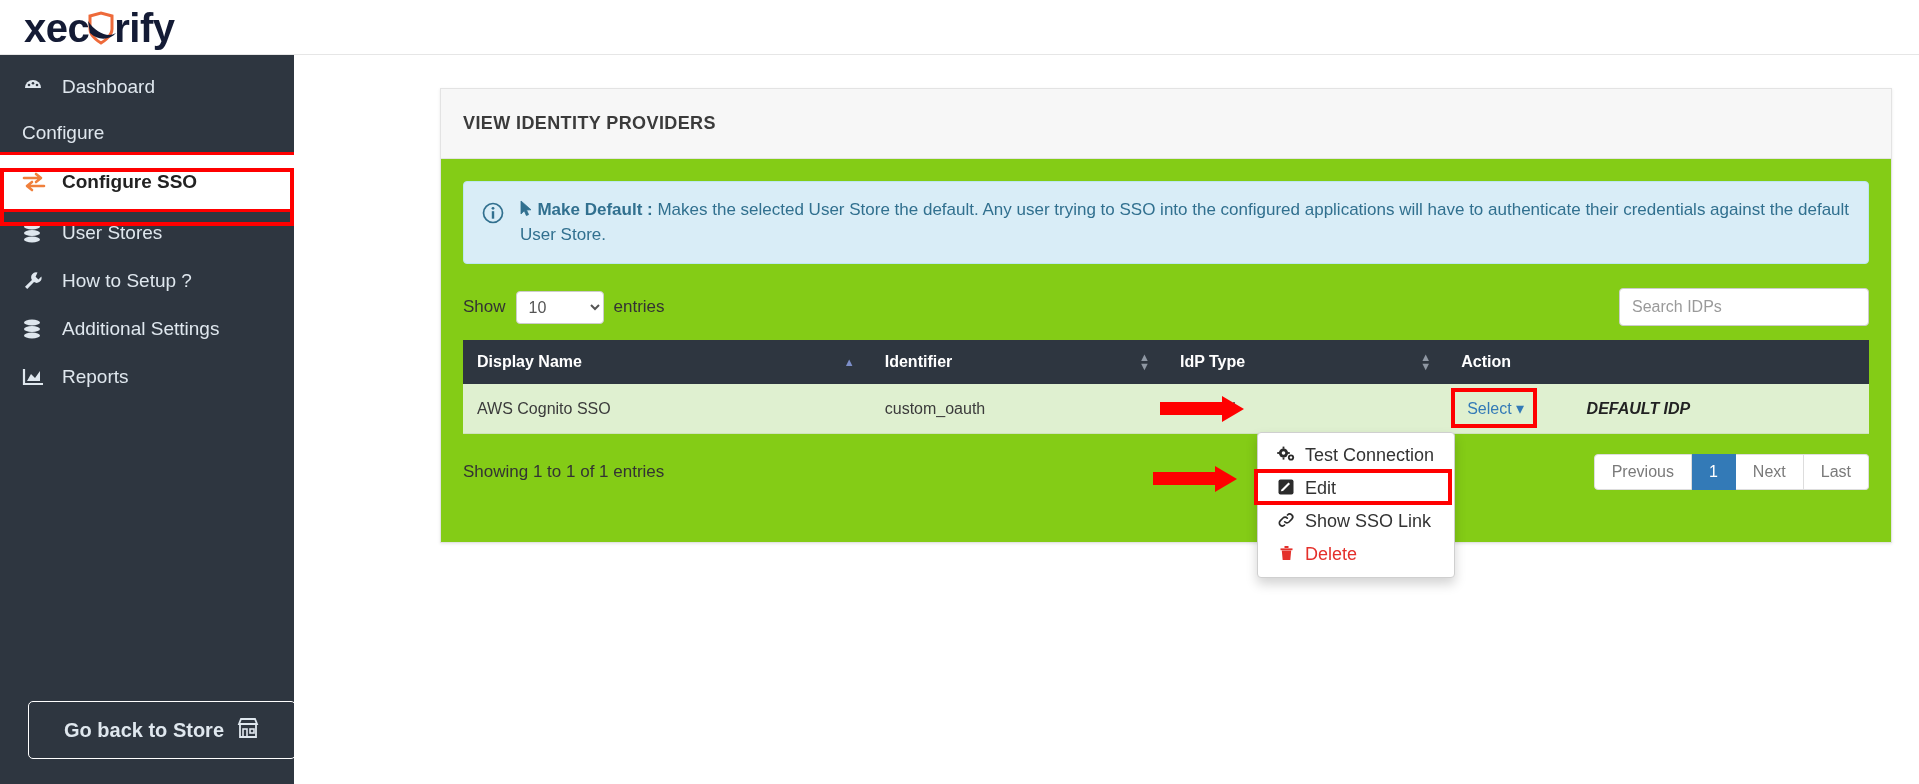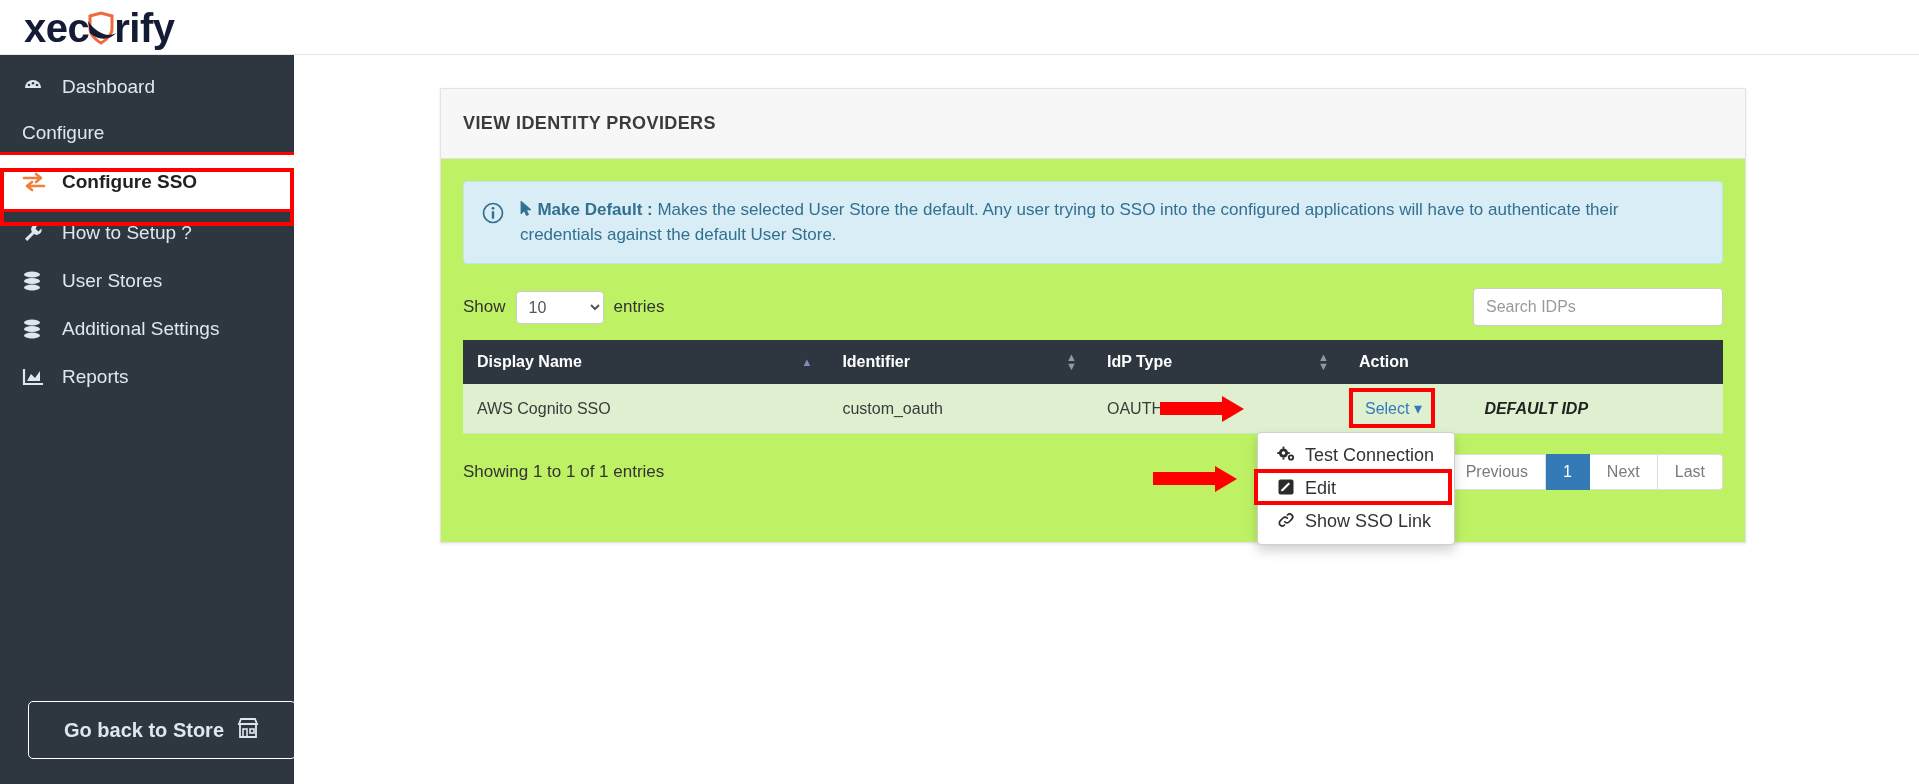--- a/index.html
+++ b/index.html
@@ -64,22 +64,22 @@
     cursor: pointer; background: transparent;
   }
 
   
   #main {
     position: absolute; left: 294px; top: 55px;
     width: 1625px; height: 729px; background: #ffffff;
   }
   #card {
     position: absolute; left: 146px; top: 33px;
-    width: 1306px; height: 455px;
-    background: #bef264; border: 1px solid #e3e3e3;
+    width: 1452px; height: 455px;
+    background: #84cc16; border: 1px solid #e3e3e3;
     box-shadow: 0 1px 3px rgba(0,0,0,0.09);
   }
   #card-head {
     height: 70px; background: #f7f7f7; border-bottom: 1px solid #e3e3e3;
     display: flex; align-items: center; justify-content: space-between;
     padding: 0 22px;
   }
   #card-title { font-size: 18px; font-weight: bold; color: #3b3b3b; letter-spacing: .4px; }
   #add-idp-btn {
     background: #337ab7; color: #fff; border: 1px solid #2e6da4;
@@ -231,36 +231,36 @@
       <svg width="24" height="20" viewBox="0 0 24 20">
         <path d="M2 6 L18 6 M14 2 L19 6 L14 10" stroke="#f0803c" stroke-width="2.6" fill="none" stroke-linecap="round" stroke-linejoin="round"></path>
         <path d="M22 14 L6 14 M10 10 L5 14 L10 18" stroke="#f0803c" stroke-width="2.6" fill="none" stroke-linecap="round" stroke-linejoin="round"></path>
       </svg>
     </span>
     <span class="lbl">Configure SSO</span>
   </div>
 
   <div class="nav-item">
     <span class="ico">
-      <svg width="22" height="22" viewBox="0 0 22 22">
-        <path d="M15.5 2.5 a5 5 0 0 0 -5.6 7.4 L3 16.8 L5.2 19 L12 12.1 a5 5 0 0 0 7.4 -5.6 l-3 3 l-2.8 -2.8 z" fill="#dfe7ee"></path>
-      </svg>
-    </span>
-    <span class="lbl">How to Setup ?</span>
-  </div>
-
-  <div class="nav-item">
-    <span class="ico">
       <svg width="20" height="22" viewBox="0 0 20 22">
         <ellipse cx="10" cy="4.5" rx="8" ry="3" fill="#dfe7ee"></ellipse>
         <ellipse cx="10" cy="11" rx="8" ry="3" fill="#dfe7ee"></ellipse>
         <ellipse cx="10" cy="17.5" rx="8" ry="3" fill="#dfe7ee"></ellipse>
       </svg>
     </span>
     <span class="lbl">User Stores</span>
+  </div>
+
+  <div class="nav-item">
+    <span class="ico">
+      <svg width="22" height="22" viewBox="0 0 22 22">
+        <path d="M15.5 2.5 a5 5 0 0 0 -5.6 7.4 L3 16.8 L5.2 19 L12 12.1 a5 5 0 0 0 7.4 -5.6 l-3 3 l-2.8 -2.8 z" fill="#dfe7ee"></path>
+      </svg>
+    </span>
+    <span class="lbl">How to Setup ?</span>
   </div>
 
   <div class="nav-item">
     <span class="ico">
       <svg width="20" height="22" viewBox="0 0 20 22">
         <ellipse cx="10" cy="4.5" rx="8" ry="3" fill="#dfe7ee"></ellipse>
         <ellipse cx="10" cy="11" rx="8" ry="3" fill="#dfe7ee"></ellipse>
         <ellipse cx="10" cy="17.5" rx="8" ry="3" fill="#dfe7ee"></ellipse>
       </svg>
     </span>
@@ -420,20 +420,30 @@
   </div>
   <div class="dd-item">
     <span class="dd-ico">
       <svg width="18" height="16" viewBox="0 0 18 16">
         <path d="M10.5 3 a3 3 0 0 1 4.3 4.2 L12 10 a3 3 0 0 1 -4.3 -0.2" fill="none" stroke="#2b2b2b" stroke-width="1.7" stroke-linecap="round"></path>
         <path d="M7.5 13 a3 3 0 0 1 -4.3 -4.2 L6 6 a3 3 0 0 1 4.3 0.2" fill="none" stroke="#2b2b2b" stroke-width="1.7" stroke-linecap="round"></path>
       </svg>
     </span>
     <span>Show SSO Link</span>
   </div>
+  <div class="dd-item danger">
+    <span class="dd-ico">
+      <svg width="15" height="16" viewBox="0 0 15 16">
+        <rect x="1.5" y="3.4" width="12" height="1.8" fill="#e4302b"></rect>
+        <rect x="5.5" y="1" width="4" height="2" fill="#e4302b"></rect>
+        <path d="M2.8 5.6 L12.2 5.6 L11.3 15 L3.7 15 Z" fill="#e4302b"></path>
+      </svg>
+    </span>
+    <span>Delete</span>
+  </div>
   <div id="dd-highlight"></div>
 </div>
 
 <div class="arrow" style="left:1160px; top:396px; width:86px; height:26px;">
   <div class="shaft" style="width:64px;"></div>
   <div class="head" style="left:62px;"></div>
 </div>
 <div class="arrow" style="left:1153px; top:466px; width:86px; height:26px;">
   <div class="shaft" style="width:64px;"></div>
   <div class="head" style="left:62px;"></div>

